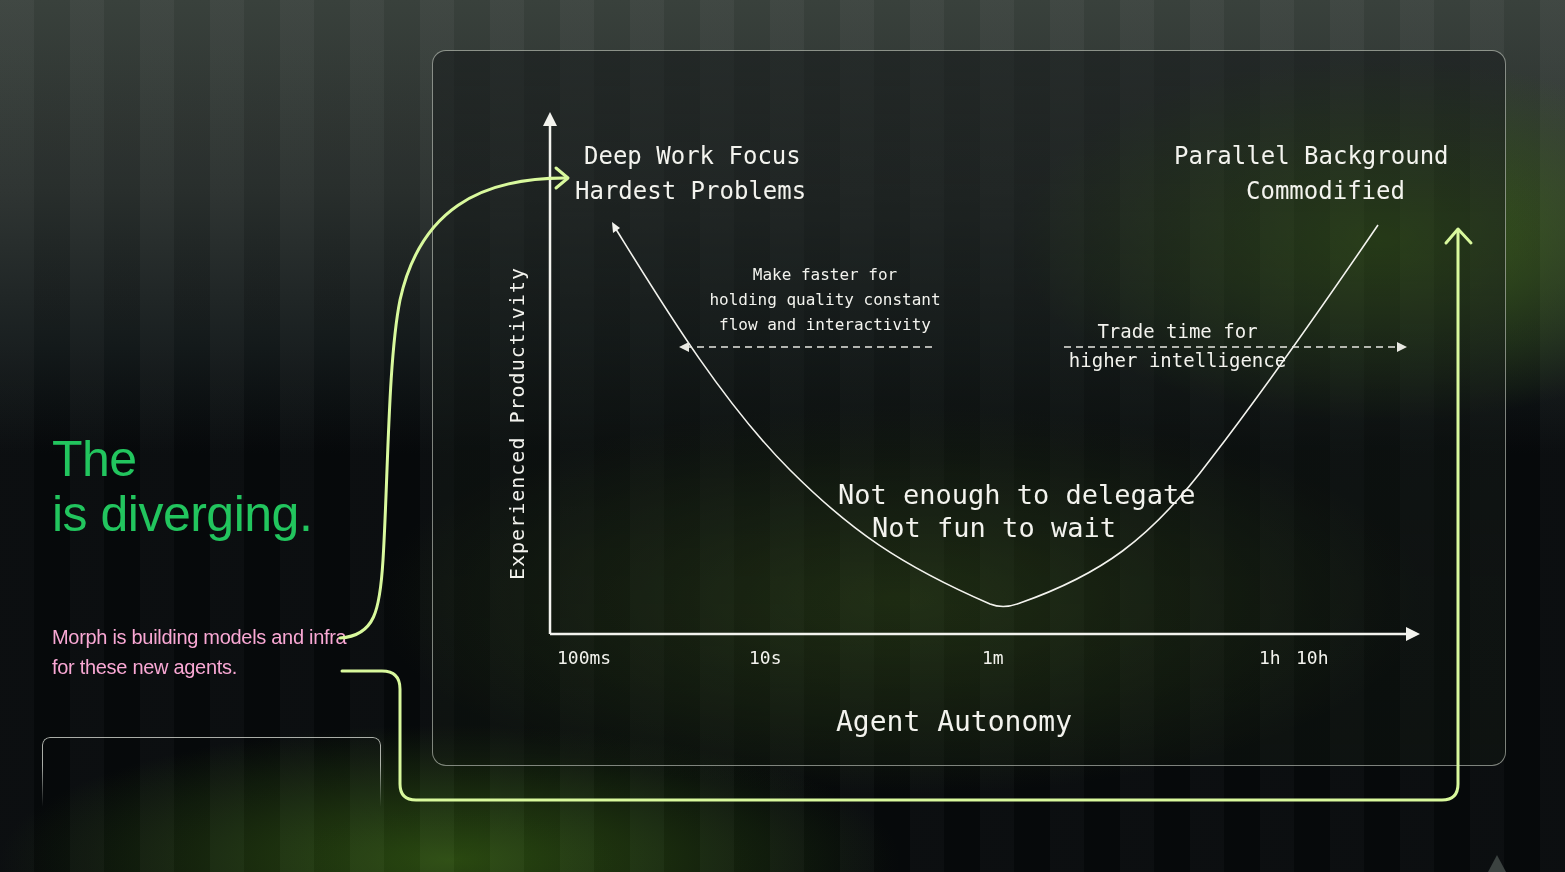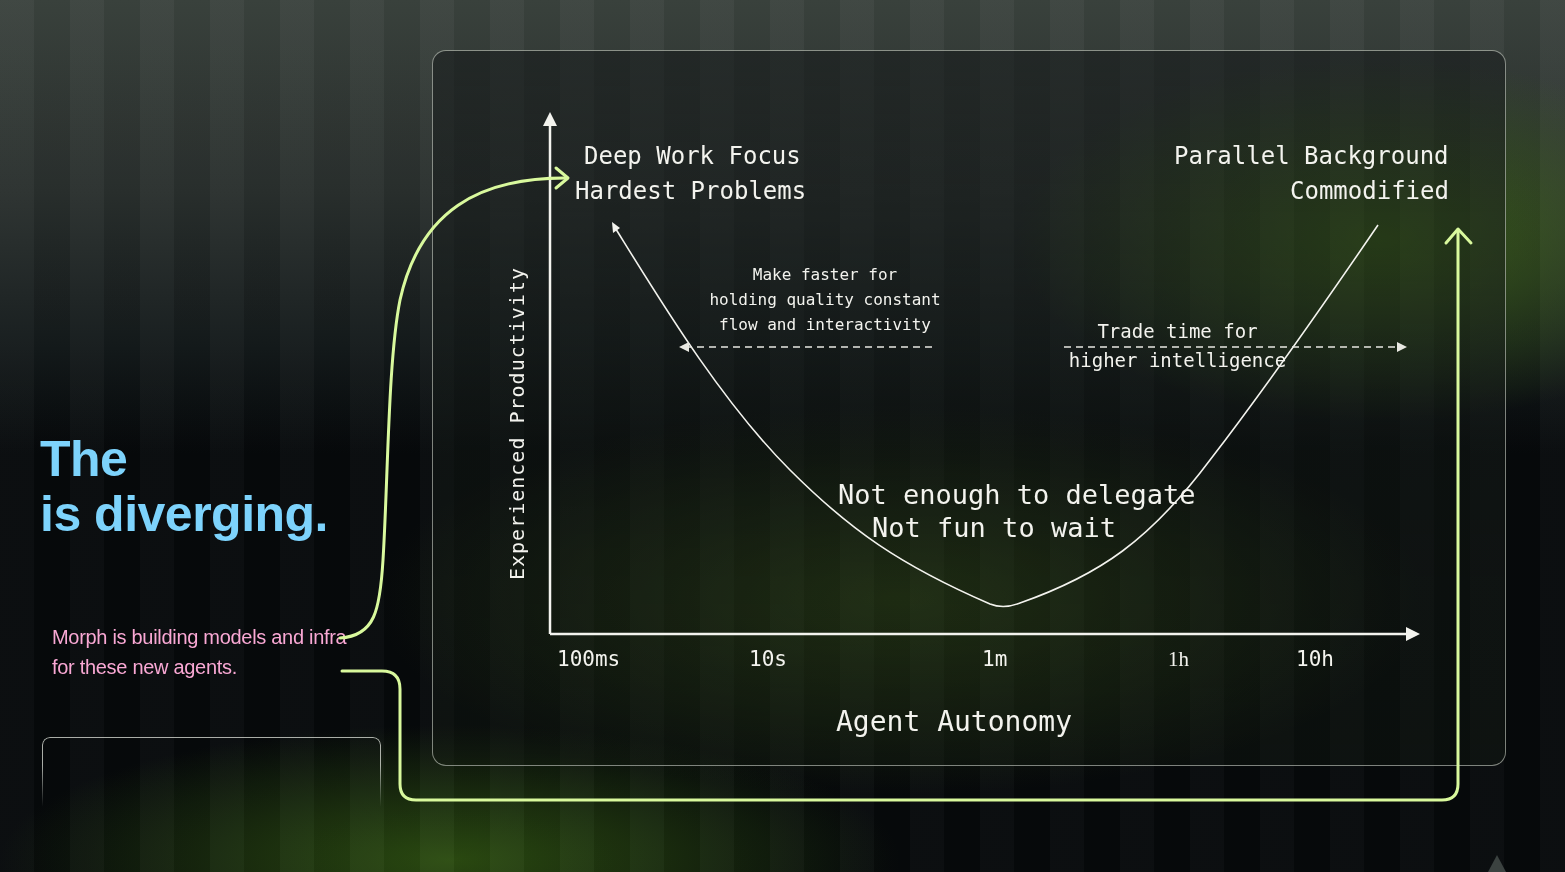--- a/index.html
+++ b/index.html
@@ -30,33 +30,33 @@
   }
   .mini-card {
     position:absolute; left:42px; top:737px; width:339px; height:70px;
     border:1.5px solid rgba(225,228,220,0.75); border-bottom:none;
     border-radius:8px 8px 0 0;
     box-sizing:border-box;
     -webkit-mask-image: linear-gradient(180deg, #000 40%, transparent 100%);
     mask-image: linear-gradient(180deg, #000 40%, transparent 100%);
   }
   .headline {
-    position:absolute; left:40px; top:432px; color:#7dd3fc;
-    font-size:50px; font-weight:700; line-height:55px; letter-spacing:-0.5px;
+    position:absolute; left:52px; top:432px; color:#22c55e;
+    font-size:50px; font-weight:400; line-height:55px; letter-spacing:-0.5px;
   }
   .headline div { white-space:nowrap; }
   .subtext {
     position:absolute; left:52px; top:622px; width:300px; color:#f9a8d4;
     font-size:20px; font-weight:400; line-height:30px; letter-spacing:-0.3px;
   }
   .mono { font-family:"DejaVu Sans Mono", monospace; color:#f3f3ee; position:absolute; white-space:nowrap; }
   .corner-title { font-size:24px; line-height:35px; }
   .note { font-size:16px; line-height:25px; text-align:center; }
   .note-lg { font-size:19px; line-height:29px; text-align:center; }
-  .tick { font-size:21px; top:647px; }
+  .tick { font-size:18px; top:647px; }
   .xlabel { font-size:28px; top:705px; left:836px; }
   .ylabel {
     position:absolute; left:505px; top:580px; transform-origin:0 0; transform:rotate(-90deg);
     font-size:20px; letter-spacing:1px;
   }
   svg.overlay { position:absolute; left:0; top:0; }
   .bottom-tri {
     position:absolute; left:1488px; top:855px; width:0; height:0;
     border-left:9px solid transparent; border-right:9px solid transparent;
     border-bottom:17px solid #3b4240;
@@ -97,21 +97,21 @@
   <path d="M340,638 C 375,636 380,610 383,560 C 388,480 388,360 400,300 C 420,210 480,178 565,178" stroke="#d9f99d" stroke-width="3" fill="none" stroke-linecap="round"></path>
   <polyline points="556,168 568,178 556,188" stroke="#d9f99d" stroke-width="3" fill="none" stroke-linecap="round" stroke-linejoin="round"></polyline>
 
   <path d="M342,671 L 382,671 Q 400,671 400,689 L 400,784 Q 400,800 416,800 L 1442,800 Q 1458,800 1458,784 L 1458,232" stroke="#d9f99d" stroke-width="3" fill="none" stroke-linecap="round"></path>
   <polyline points="1446,243 1458,229 1471,243" stroke="#d9f99d" stroke-width="3" fill="none" stroke-linecap="round" stroke-linejoin="round"></polyline>
 </svg>
 
 <div class="mono corner-title" style="left:584px; top:139px;">Deep Work Focus</div>
 <div class="mono corner-title" style="left:575px; top:174px;">Hardest Problems</div>
 <div class="mono corner-title" style="left:1174px; top:139px;">Parallel Background</div>
-<div class="mono corner-title" style="left:1246px; top:174px;margin-left:44px;">Commodified</div>
+<div class="mono corner-title" style="left:1246px; top:174px;">Commodified</div>
 
 <div class="mono note" style="left:695px; top:262px; width:260px;">
   <div>Make faster for</div>
   <div>holding quality constant</div>
   <div>flow and interactivity</div>
 </div>
 
 <div class="mono note-lg" style="left:1055px; top:274px; width:245px;margin-top:43px;">
   <div>Trade time for</div>
   <div>higher intelligence</div>
@@ -120,18 +120,18 @@
 <div class="mono" style="left:838px; top:478px; width:312px; text-align:center; font-size:27px; line-height:33px;">
   <div>Not enough to delegate</div>
   <div>Not fun to wait</div>
 </div>
 
 <div class="mono ylabel">Experienced Productivity</div>
 
 <div class="mono tick" style="left:557px;">100ms</div>
 <div class="mono tick" style="left:749px;">10s</div>
 <div class="mono tick" style="left:982px;">1m</div>
-<div class="mono tick" style="left:1168px;font-family:Liberation Serif, serif;">1h</div>
+<div class="mono tick" style="left:1259px;">1h</div>
 <div class="mono tick" style="left:1296px;">10h</div>
 
 <div class="mono xlabel">Agent Autonomy</div>
 
 <div class="bottom-tri"></div>
 
 </body></html>

